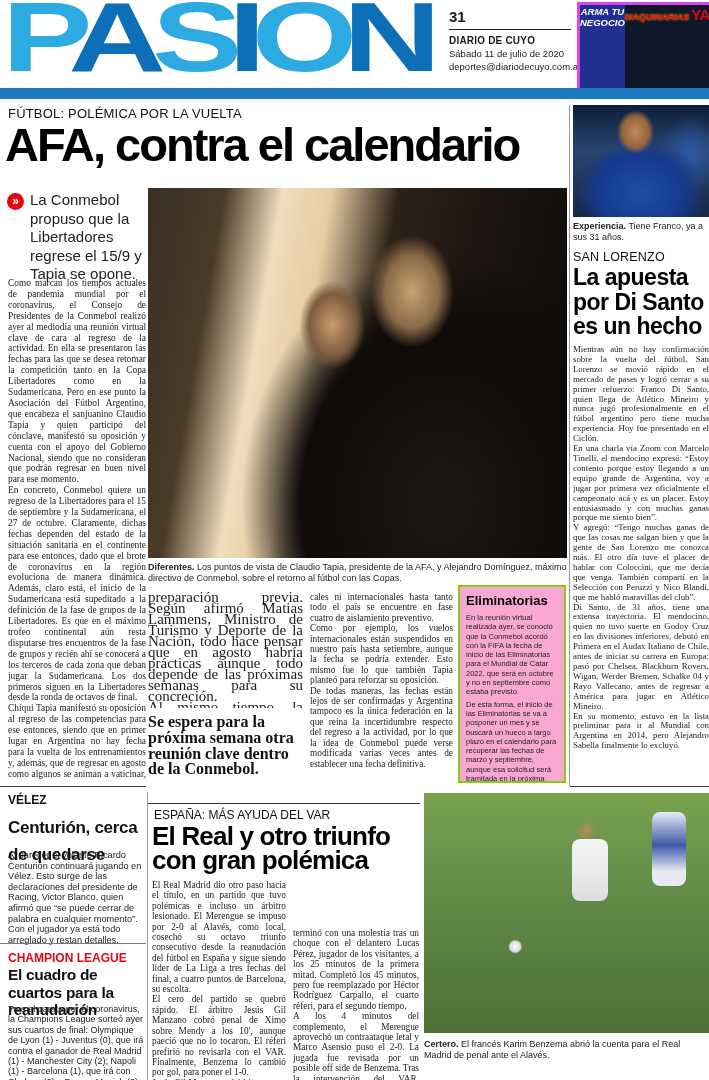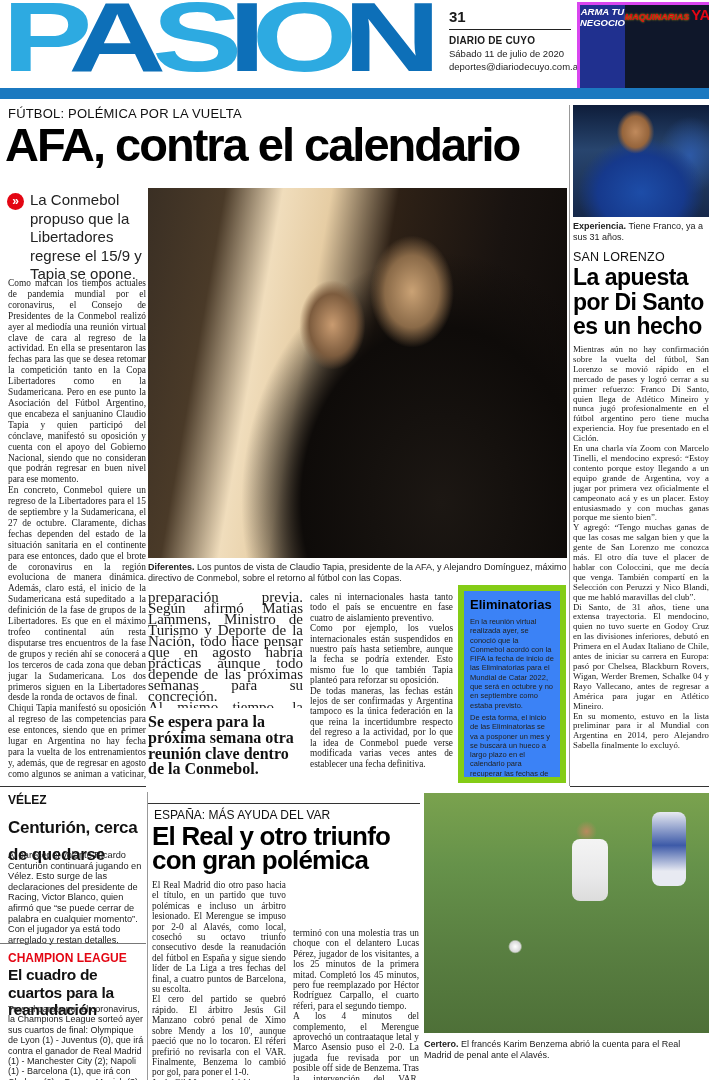--- a/index.html
+++ b/index.html
@@ -52,21 +52,21 @@
   .b2{font-size:15px;line-height:11px;}
   .b3{font-size:9.3px;line-height:10.4px;}
   .bsl{font-size:8.8px;line-height:9.9px;}
   .sansbody{font-size:9.2px;line-height:10.6px;color:#222;text-align:left;}
   .sansbody2{font-size:9px;line-height:10.4px;color:#222;text-align:left;}
   .pull{font-family:"Liberation Serif",serif;font-weight:bold;font-size:16px;line-height:15.8px;color:#111;}
   
   .caption{font-size:9px;line-height:11px;color:#222;text-align:left;}
   .caption b{font-weight:bold;}
   
-  .elimbox{border:6px solid #84cc16;padding:6px 6px;overflow:hidden;background:#3b82f6;}
+  .elimbox{border:2px solid #84cc16;padding:6px 6px;overflow:hidden;background:#f9a8d4;}
   .elimtitle{font-weight:bold;font-size:13px;margin-bottom:5px;color:#000;}
   .elimtext{font-size:7.5px;line-height:9.3px;color:#222;}
   .elimtext p{margin-bottom:3px;}
   
   .hrule{background:#333;height:1px;}
   .vrule{background:#999;width:1px;}
   
   .photo{overflow:hidden;}
   .photo-main{background:
       radial-gradient(60px 80px at 63% 28%, #caa275 0%, #8a6a48 45%, rgba(0,0,0,0) 70%),

